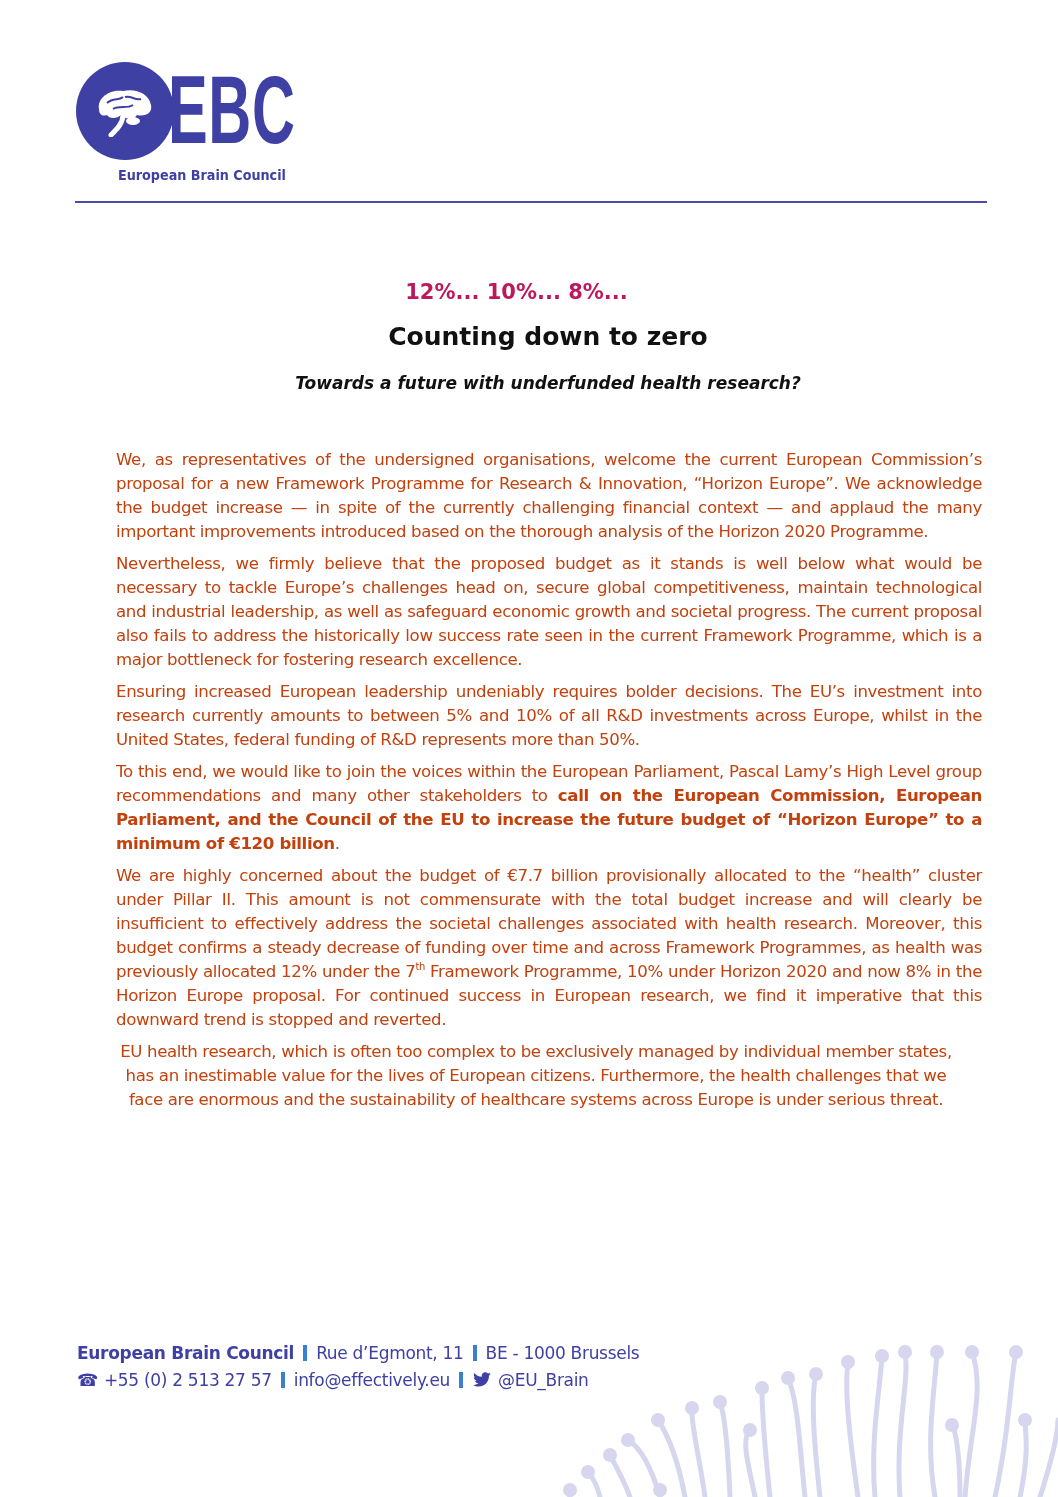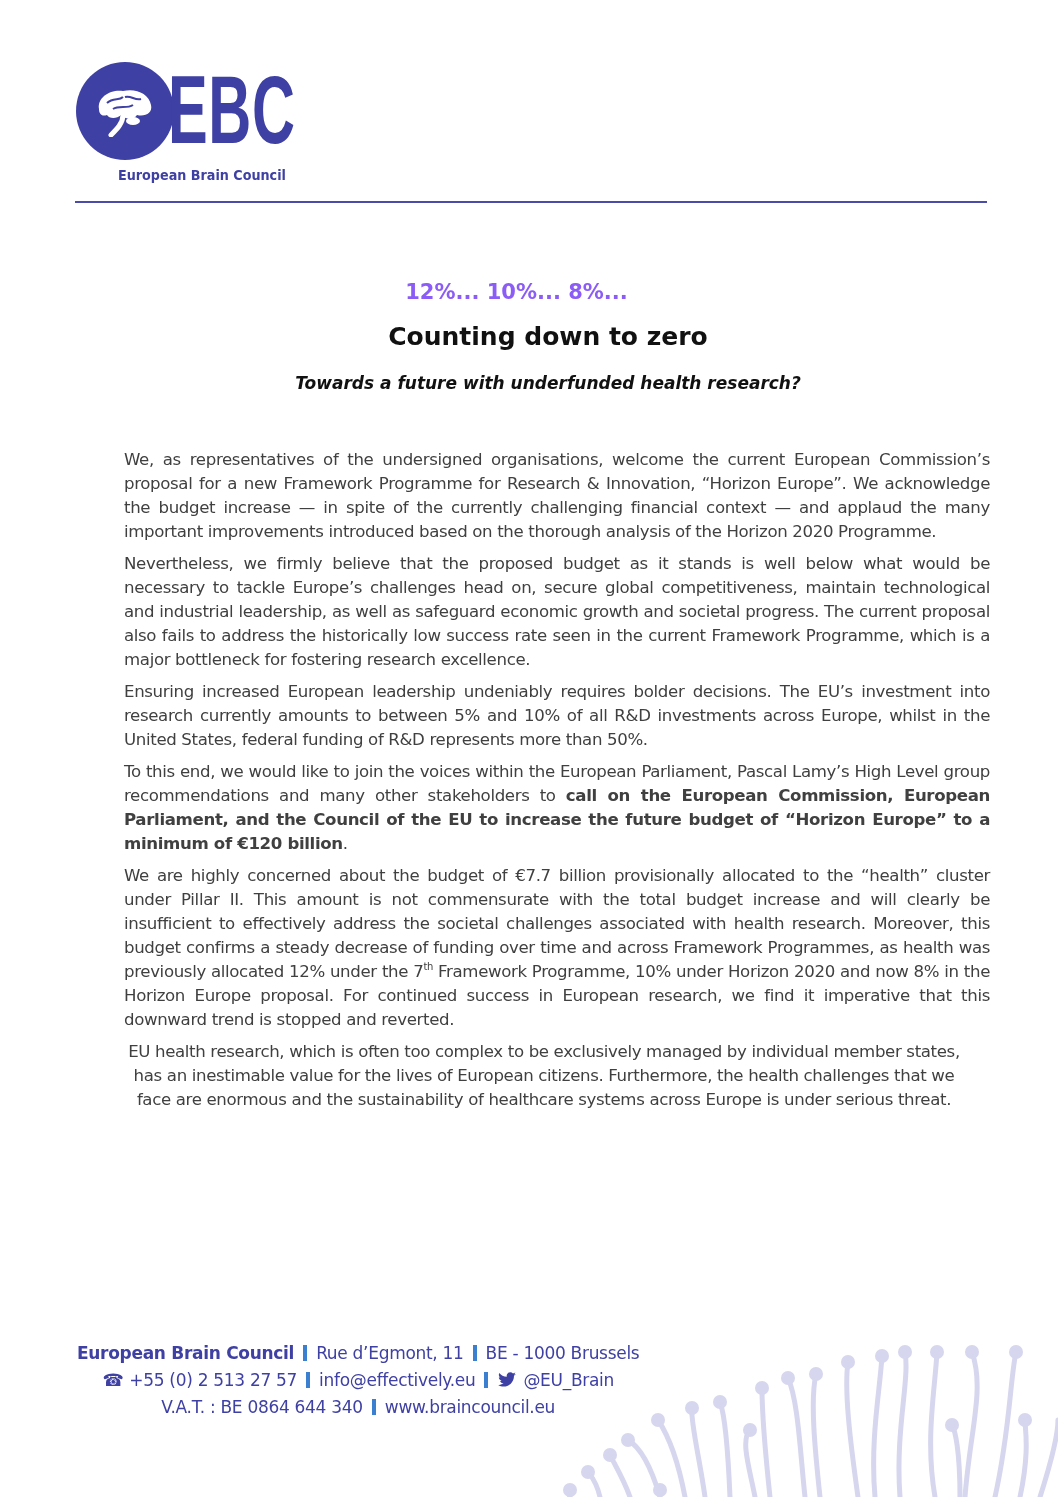--- a/index.html
+++ b/index.html
@@ -12,36 +12,36 @@
   .logo-letters { position: absolute; left: 92px; top: -4px; font-family: "Liberation Sans", sans-serif;
                   font-weight: bold; font-size: 96px; line-height: 108px; color: #3f40a3;
                   transform: scaleX(0.62); transform-origin: left top; letter-spacing: 1px; }
   .logo-sub { position: absolute; left: 42px; top: 107px; font-family: "DejaVu Sans", sans-serif;
               font-weight: bold; font-size: 14.5px; color: #3f40a3; white-space: nowrap;
               transform: scaleX(0.88); transform-origin: left top; }
 
   .header-rule { position: absolute; left: 75px; top: 201px; width: 912px; height: 2px; background: #4b4ca8; }
 
   .pretitle { position: absolute; left: 0; width: 1033px; top: 280px; text-align: center;
-              font-weight: bold; font-size: 21px; color: #8b5cf6; }
+              font-weight: bold; font-size: 21px; color: #be185d; }
   .title { position: absolute; left: 0; width: 1096px; top: 322px; text-align: center;
            font-weight: bold; font-size: 25px; color: #111; }
   .subtitle { position: absolute; left: 0; width: 1096px; top: 373px; text-align: center;
               font-weight: bold; font-style: italic; font-size: 17px; color: #111; }
 
   .body { position: absolute; left: 116px; top: 448px; width: 866px; font-size: 16.6px;
-          line-height: 24px; color: #404040; font-family: "DejaVu Sans", sans-serif; margin-left: 8px; }
+          line-height: 24px; color: #c2410c; font-family: "DejaVu Sans", sans-serif; }
   .body p { margin: 0 0 8px 0; text-align: justify; letter-spacing: -0.35px; }
   .body p.last { text-align: center; width: 840px; }
   .body b { font-weight: bold; }
   .body sup { font-size: 10px; line-height: 0; }
 
   .footer { position: absolute; left: 77px; top: 1340px; font-size: 17px; line-height: 27px;
             color: #3f40a3; font-family: "DejaVu Sans", sans-serif; white-space: nowrap; letter-spacing: -0.3px; }
-  .footer .line { display: block; text-align: center; }
+  .footer .line { display: block; }
   .footer .org { font-weight: bold; }
   .footer .sep { display: inline-block; width: 4px; height: 16px; background: #3a7fd0; margin: 0 9px; vertical-align: -2px; }
   .footer .ico { display: inline-block; margin-right: 6px; }
 
   .decor { position: absolute; left: 540px; top: 1330px; width: 518px; height: 167px; }
 </style>
 </head>
 <body>
 
 <div class="logo">
@@ -121,16 +121,13 @@
 
 <div class="footer">
   <span class="line">
     <span class="org">European Brain Council</span><span class="sep"></span><span>Rue d’Egmont, 11</span><span class="sep"></span><span>BE - 1000 Brussels</span>
   </span>
   <span class="line">
     <span class="ico">☎</span><span>+55 (0) 2 513 27 57</span><span class="sep"></span><span>info@effectively.eu</span><span class="sep"></span><span class="ico"><svg width="20" height="16" viewBox="0 0 24 20" style="vertical-align:-2px">
           <path d="M23 2.5c-.8.4-1.7.6-2.6.7.9-.6 1.6-1.4 2-2.5-.9.5-1.9.9-2.9 1.1C18.6.8 17.4.3 16.1.3c-2.5 0-4.5 2-4.5 4.5 0 .4 0 .7.1 1C7.9 5.6 4.6 3.8 2.4 1.1 2 1.8 1.8 2.6 1.8 3.4c0 1.6.8 2.9 2 3.7-.7 0-1.4-.2-2-.6v.1c0 2.2 1.6 4 3.6 4.4-.4.1-.8.2-1.2.2-.3 0-.6 0-.8-.1.6 1.8 2.2 3.1 4.2 3.1-1.5 1.2-3.5 1.9-5.6 1.9H1c2 1.3 4.4 2 6.9 2 8.3 0 12.8-6.9 12.8-12.8v-.6c.9-.6 1.6-1.4 2.3-2.2z" fill="#3f40a3"></path>
         </svg></span><span>@EU_Brain</span>
   </span>
-  <span class="line">
-    <span>V.A.T. : BE 0864 644 340</span><span class="sep"></span><span>www.braincouncil.eu</span>
-  </span>
 </div>
 
 </body></html>

